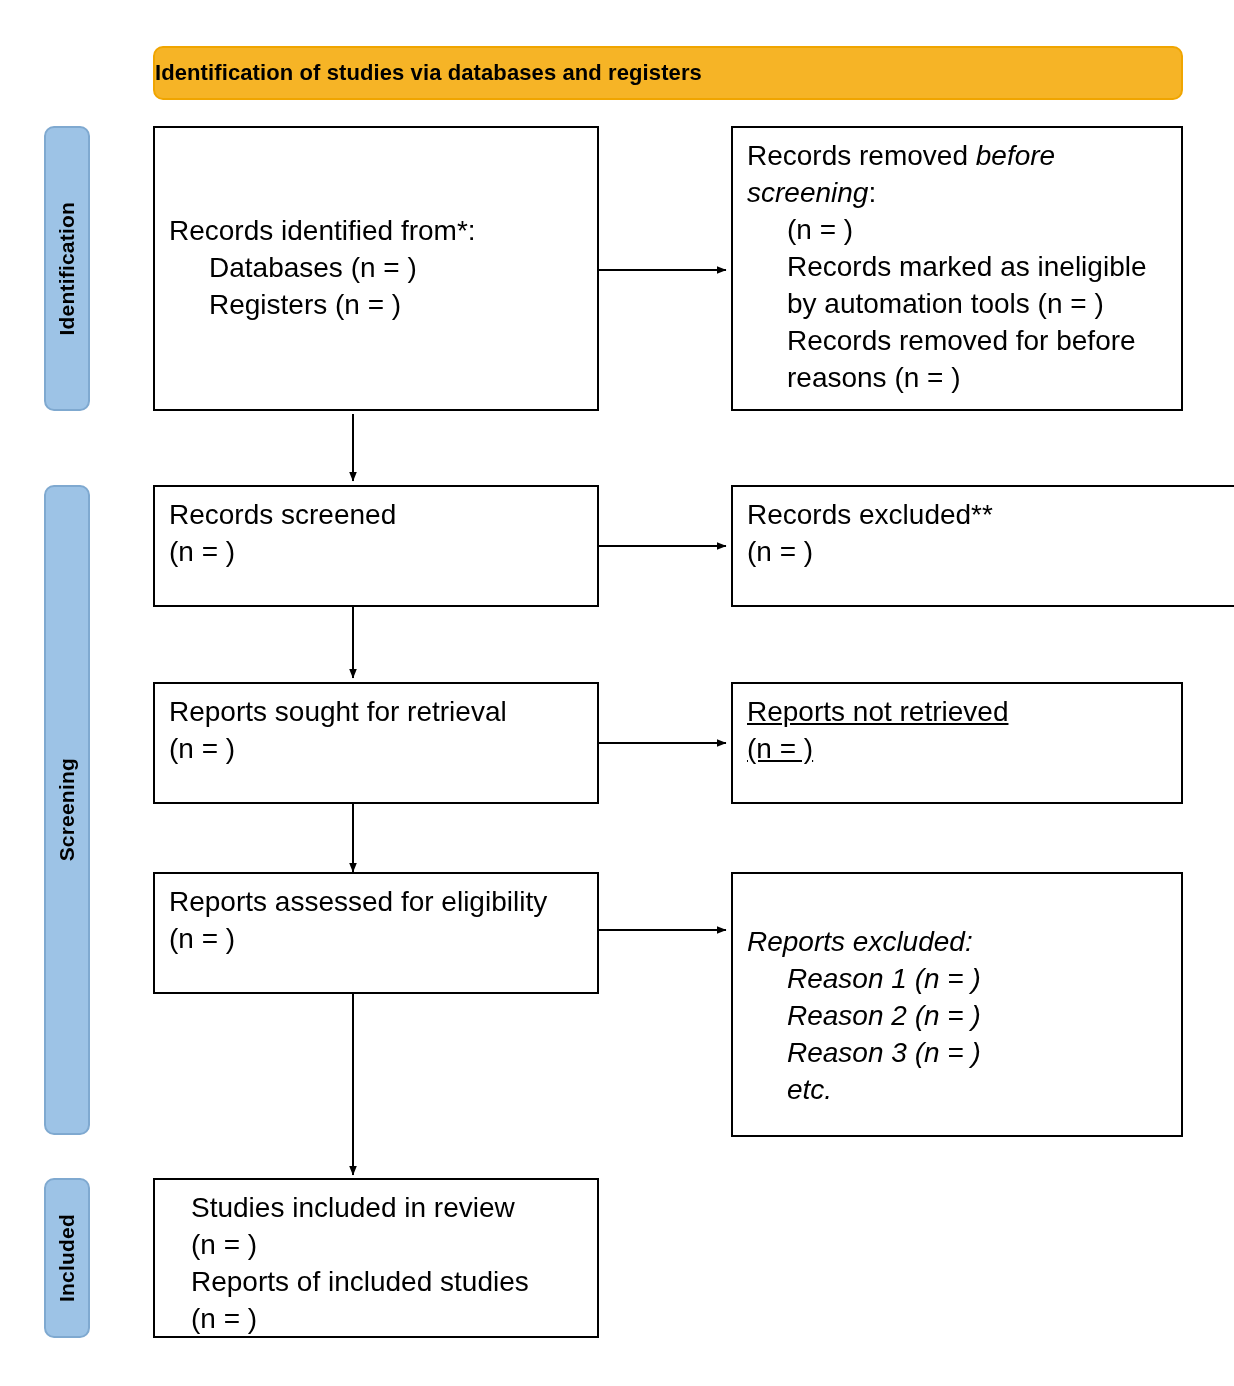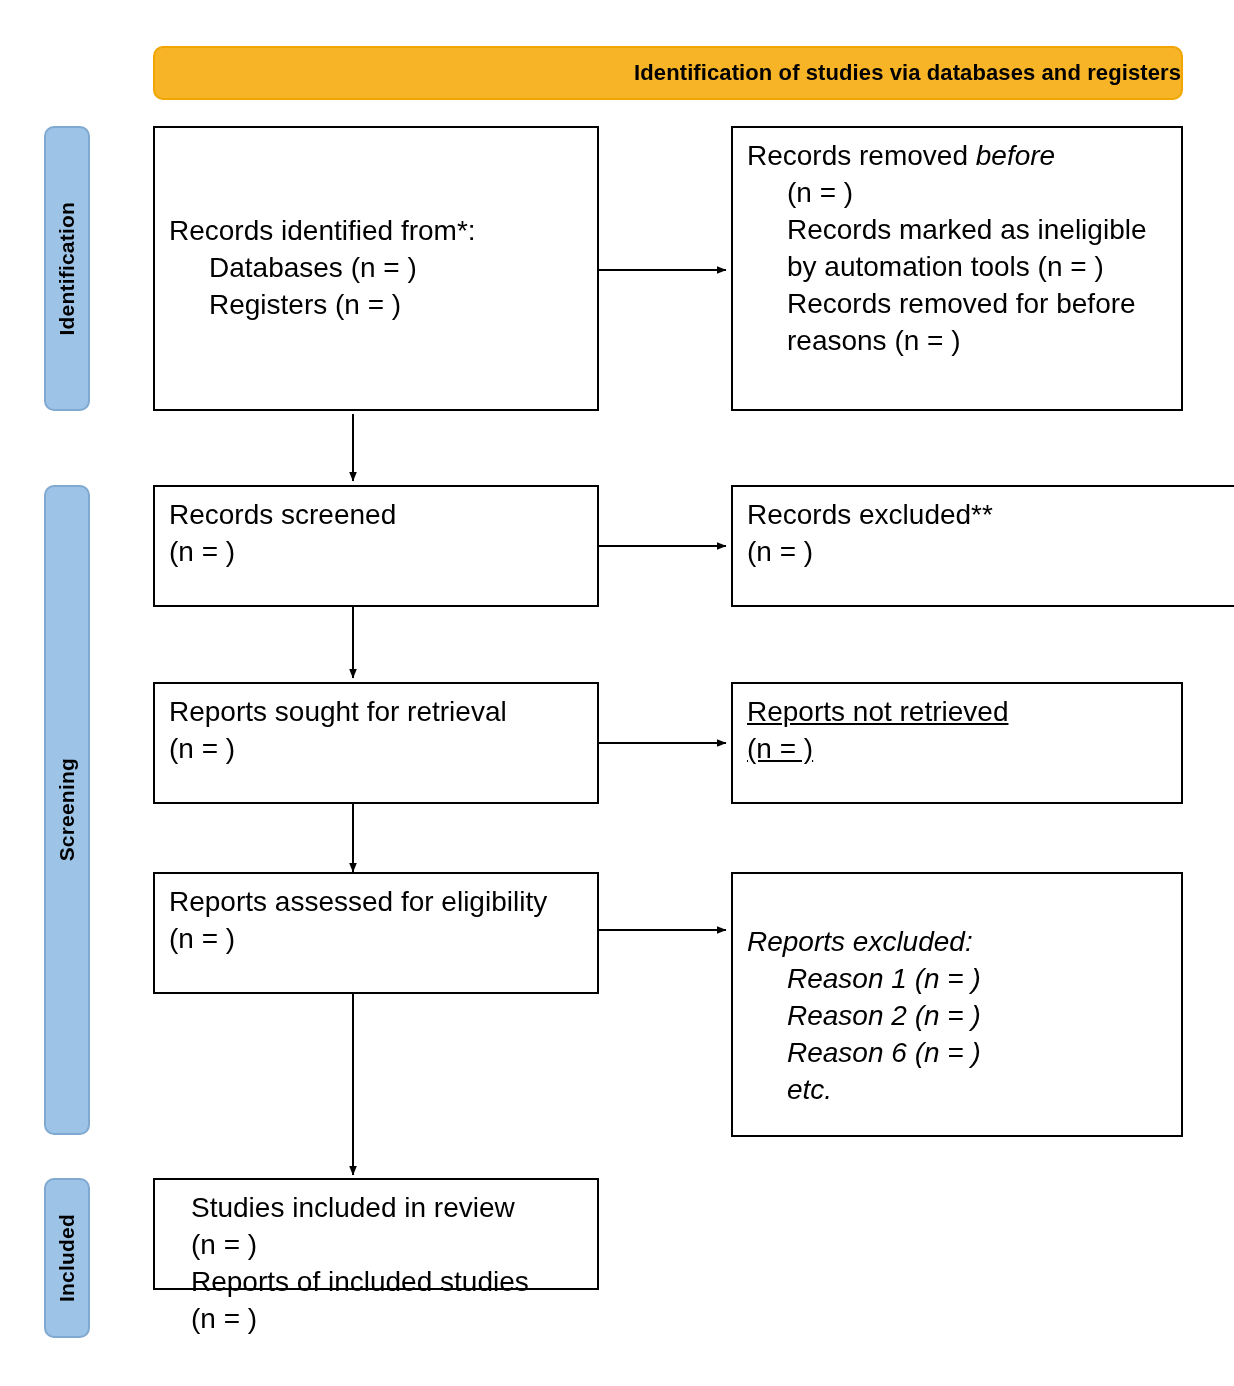--- a/index.html
+++ b/index.html
@@ -21,21 +21,21 @@
     position: absolute;
     left: 153px;
     top: 46px;
     width: 1030px;
     height: 54px;
     background: #f6b426;
     border: 2px solid #f0a500;
     border-radius: 10px;
     display: flex;
     align-items: center;
-    justify-content: flex-end;
+    justify-content: flex-start;
     box-sizing: border-box;
   }
   .header-banner span {
     font-size: 22px;
     font-weight: bold;
     letter-spacing: 0.1px;
   }
   .stage-tab {
     position: absolute;
     background: #9dc3e6;
@@ -133,20 +133,21 @@
   </svg>
 
   <div class="box vcenter" style="left:153px; top:126px; width:446px; height:285px;">
     <span class="line">Records identified from*:</span>
     <span class="indent">Databases (n = )</span>
     <span class="indent">Registers (n = )</span>
   </div>
 
   <div class="box" style="left:731px; top:126px; width:452px; height:285px;">
     <span class="line"><span>Records removed </span><span class="ital">before</span></span>
+    <span class="line"><span class="ital">screening</span><span>:</span></span>
     <span class="indent">(n = )</span>
     <span class="indent">Records marked as ineligible</span>
     <span class="indent">by automation tools (n = )</span>
     <span class="indent">Records removed for before</span>
     <span class="indent">reasons (n = )</span>
   </div>
 
   <div class="box" style="left:153px; top:485px; width:446px; height:122px;">
     <span class="line">Records screened</span>
     <span class="line">(n = )</span>
@@ -169,24 +170,24 @@
 
   <div class="box" style="left:153px; top:872px; width:446px; height:122px;">
     <span class="line">Reports assessed for eligibility</span>
     <span class="line">(n = )</span>
   </div>
 
   <div class="box" style="left:731px; top:872px; width:452px; height:265px; padding-top:50px;font-style:italic;">
     <span class="line">Reports excluded:</span>
     <span class="indent">Reason 1 (n = )</span>
     <span class="indent">Reason 2 (n = )</span>
-    <span class="indent">Reason 6 (n = )</span>
+    <span class="indent">Reason 3 (n = )</span>
     <span class="indent">etc.</span>
   </div>
 
-  <div class="box" style="left:153px; top:1178px; width:446px; height:112px;padding-left:36px;">
+  <div class="box" style="left:153px; top:1178px; width:446px; height:160px;padding-left:36px;">
     <span class="line">Studies included in review</span>
     <span class="line">(n = )</span>
     <span class="line">Reports of included studies</span>
     <span class="line">(n = )</span>
   </div>
 
 </div>
 
 </body></html>

